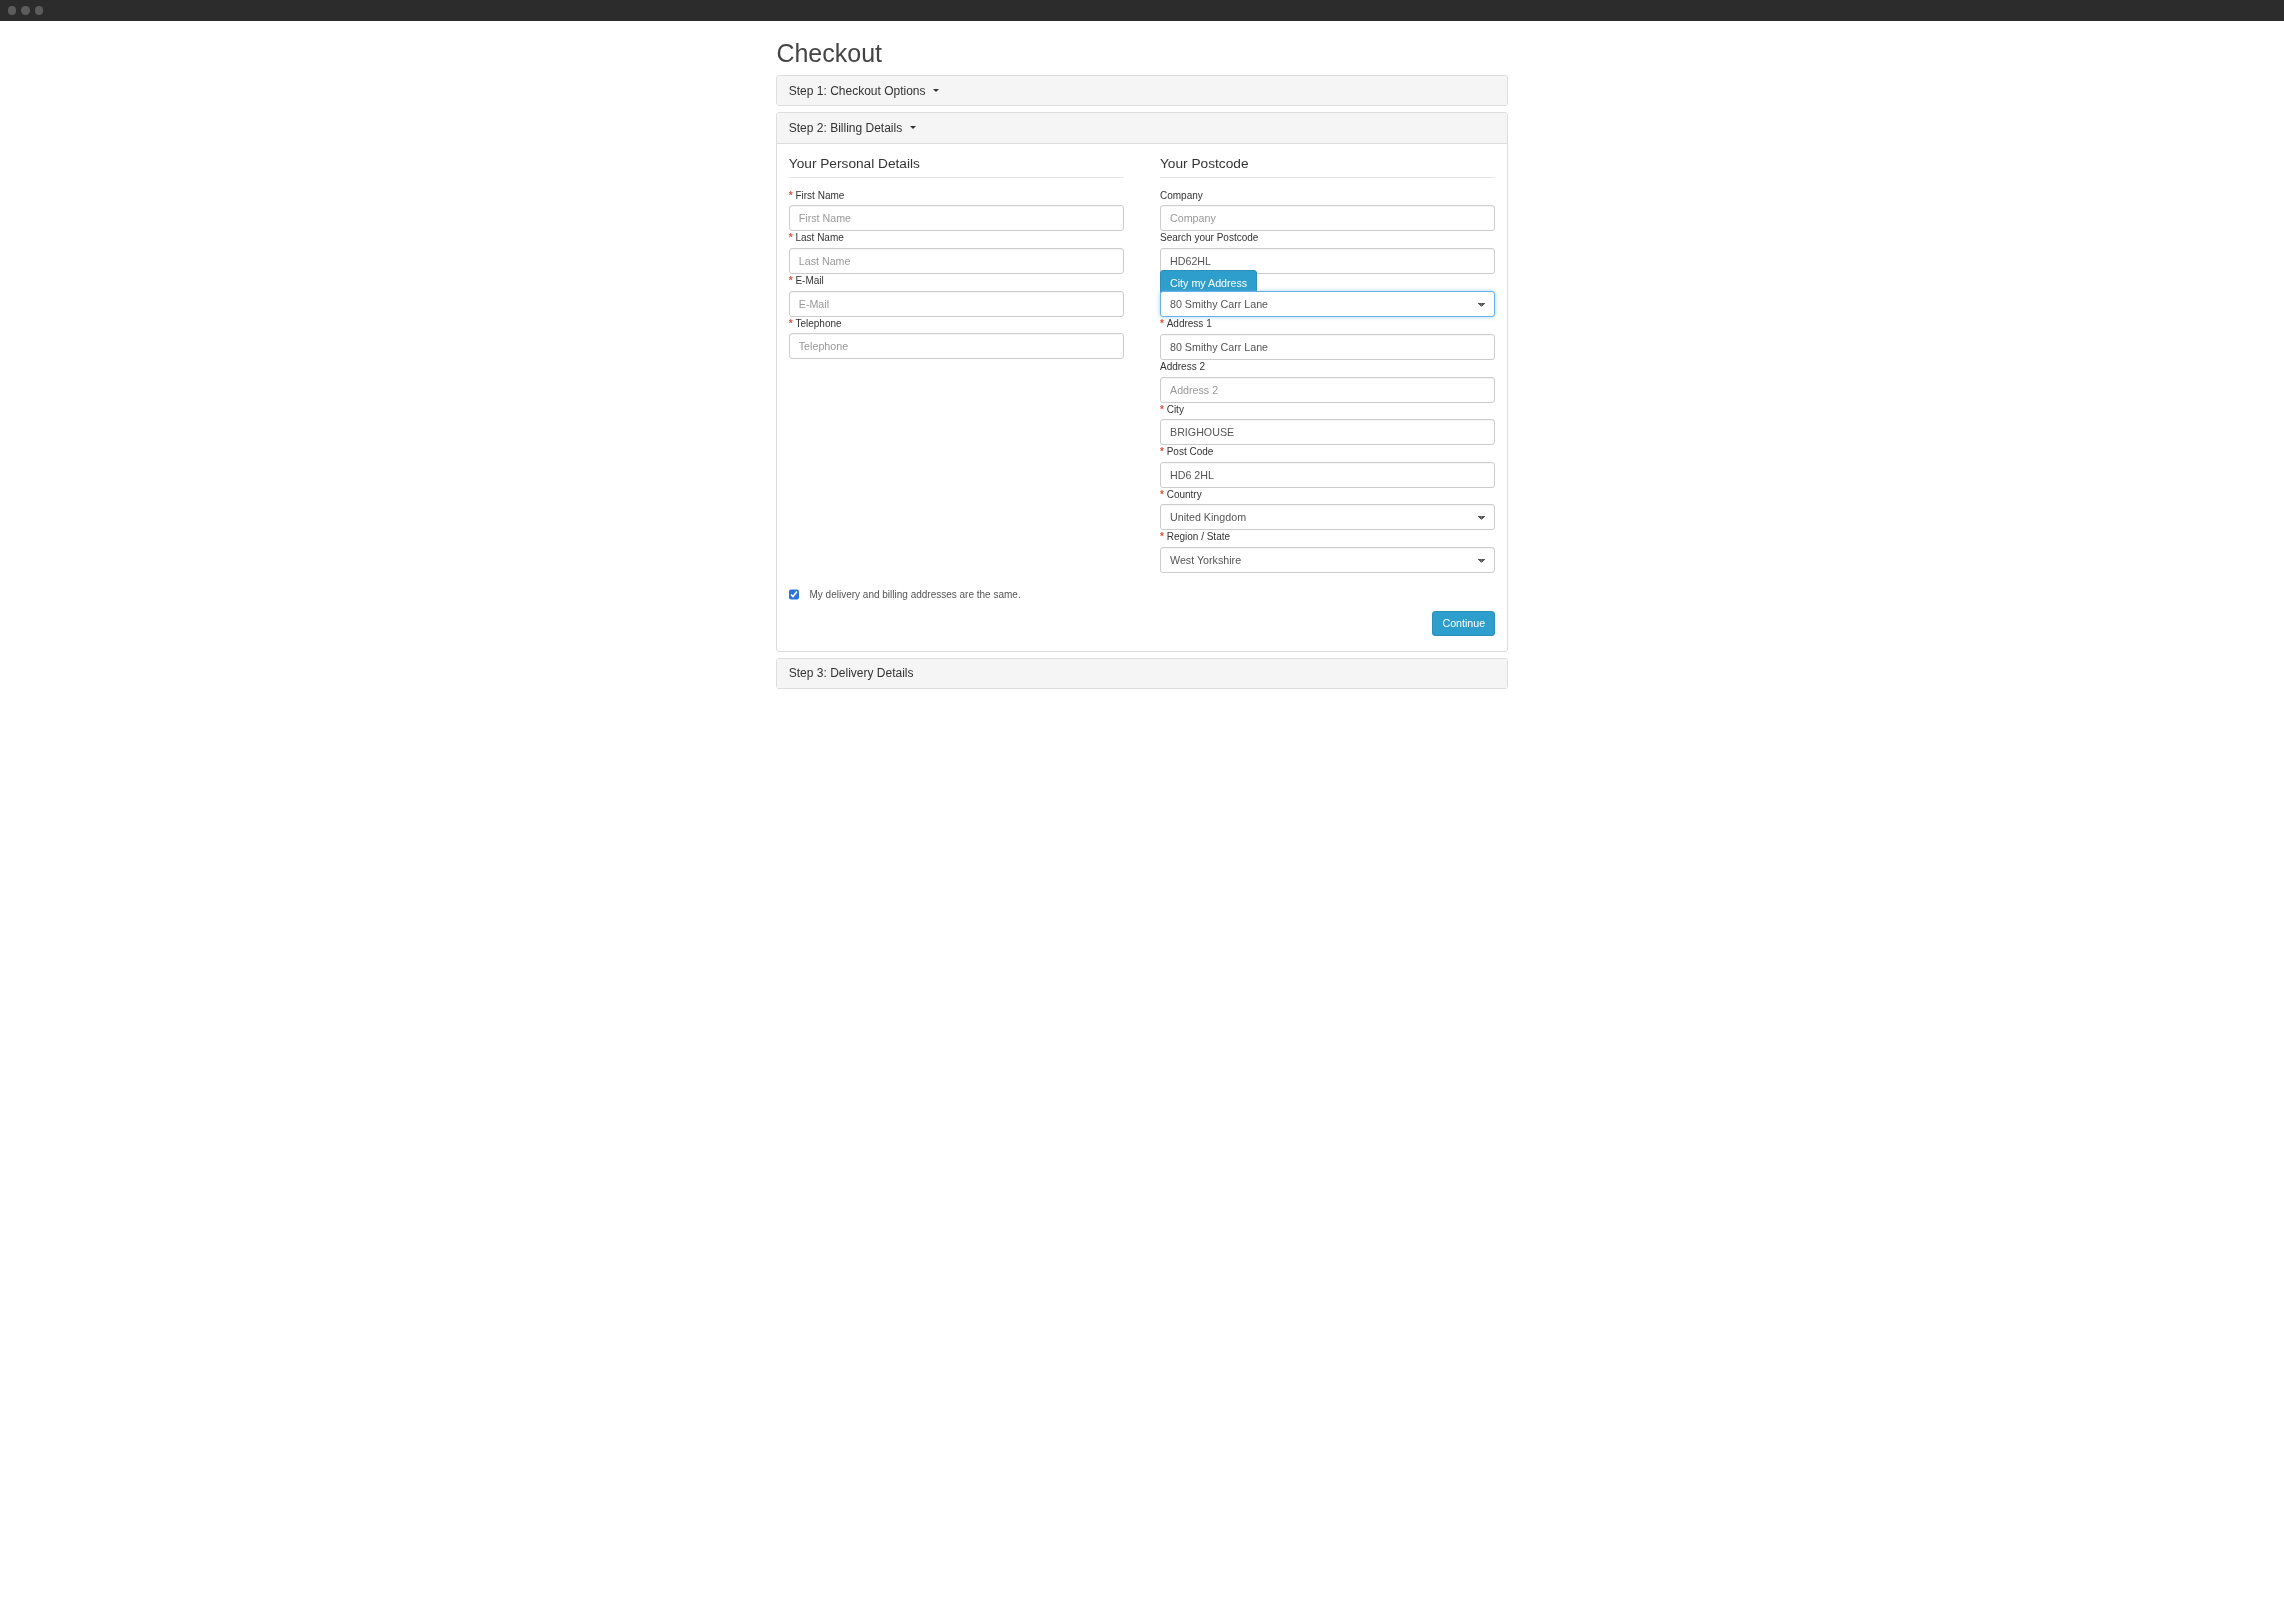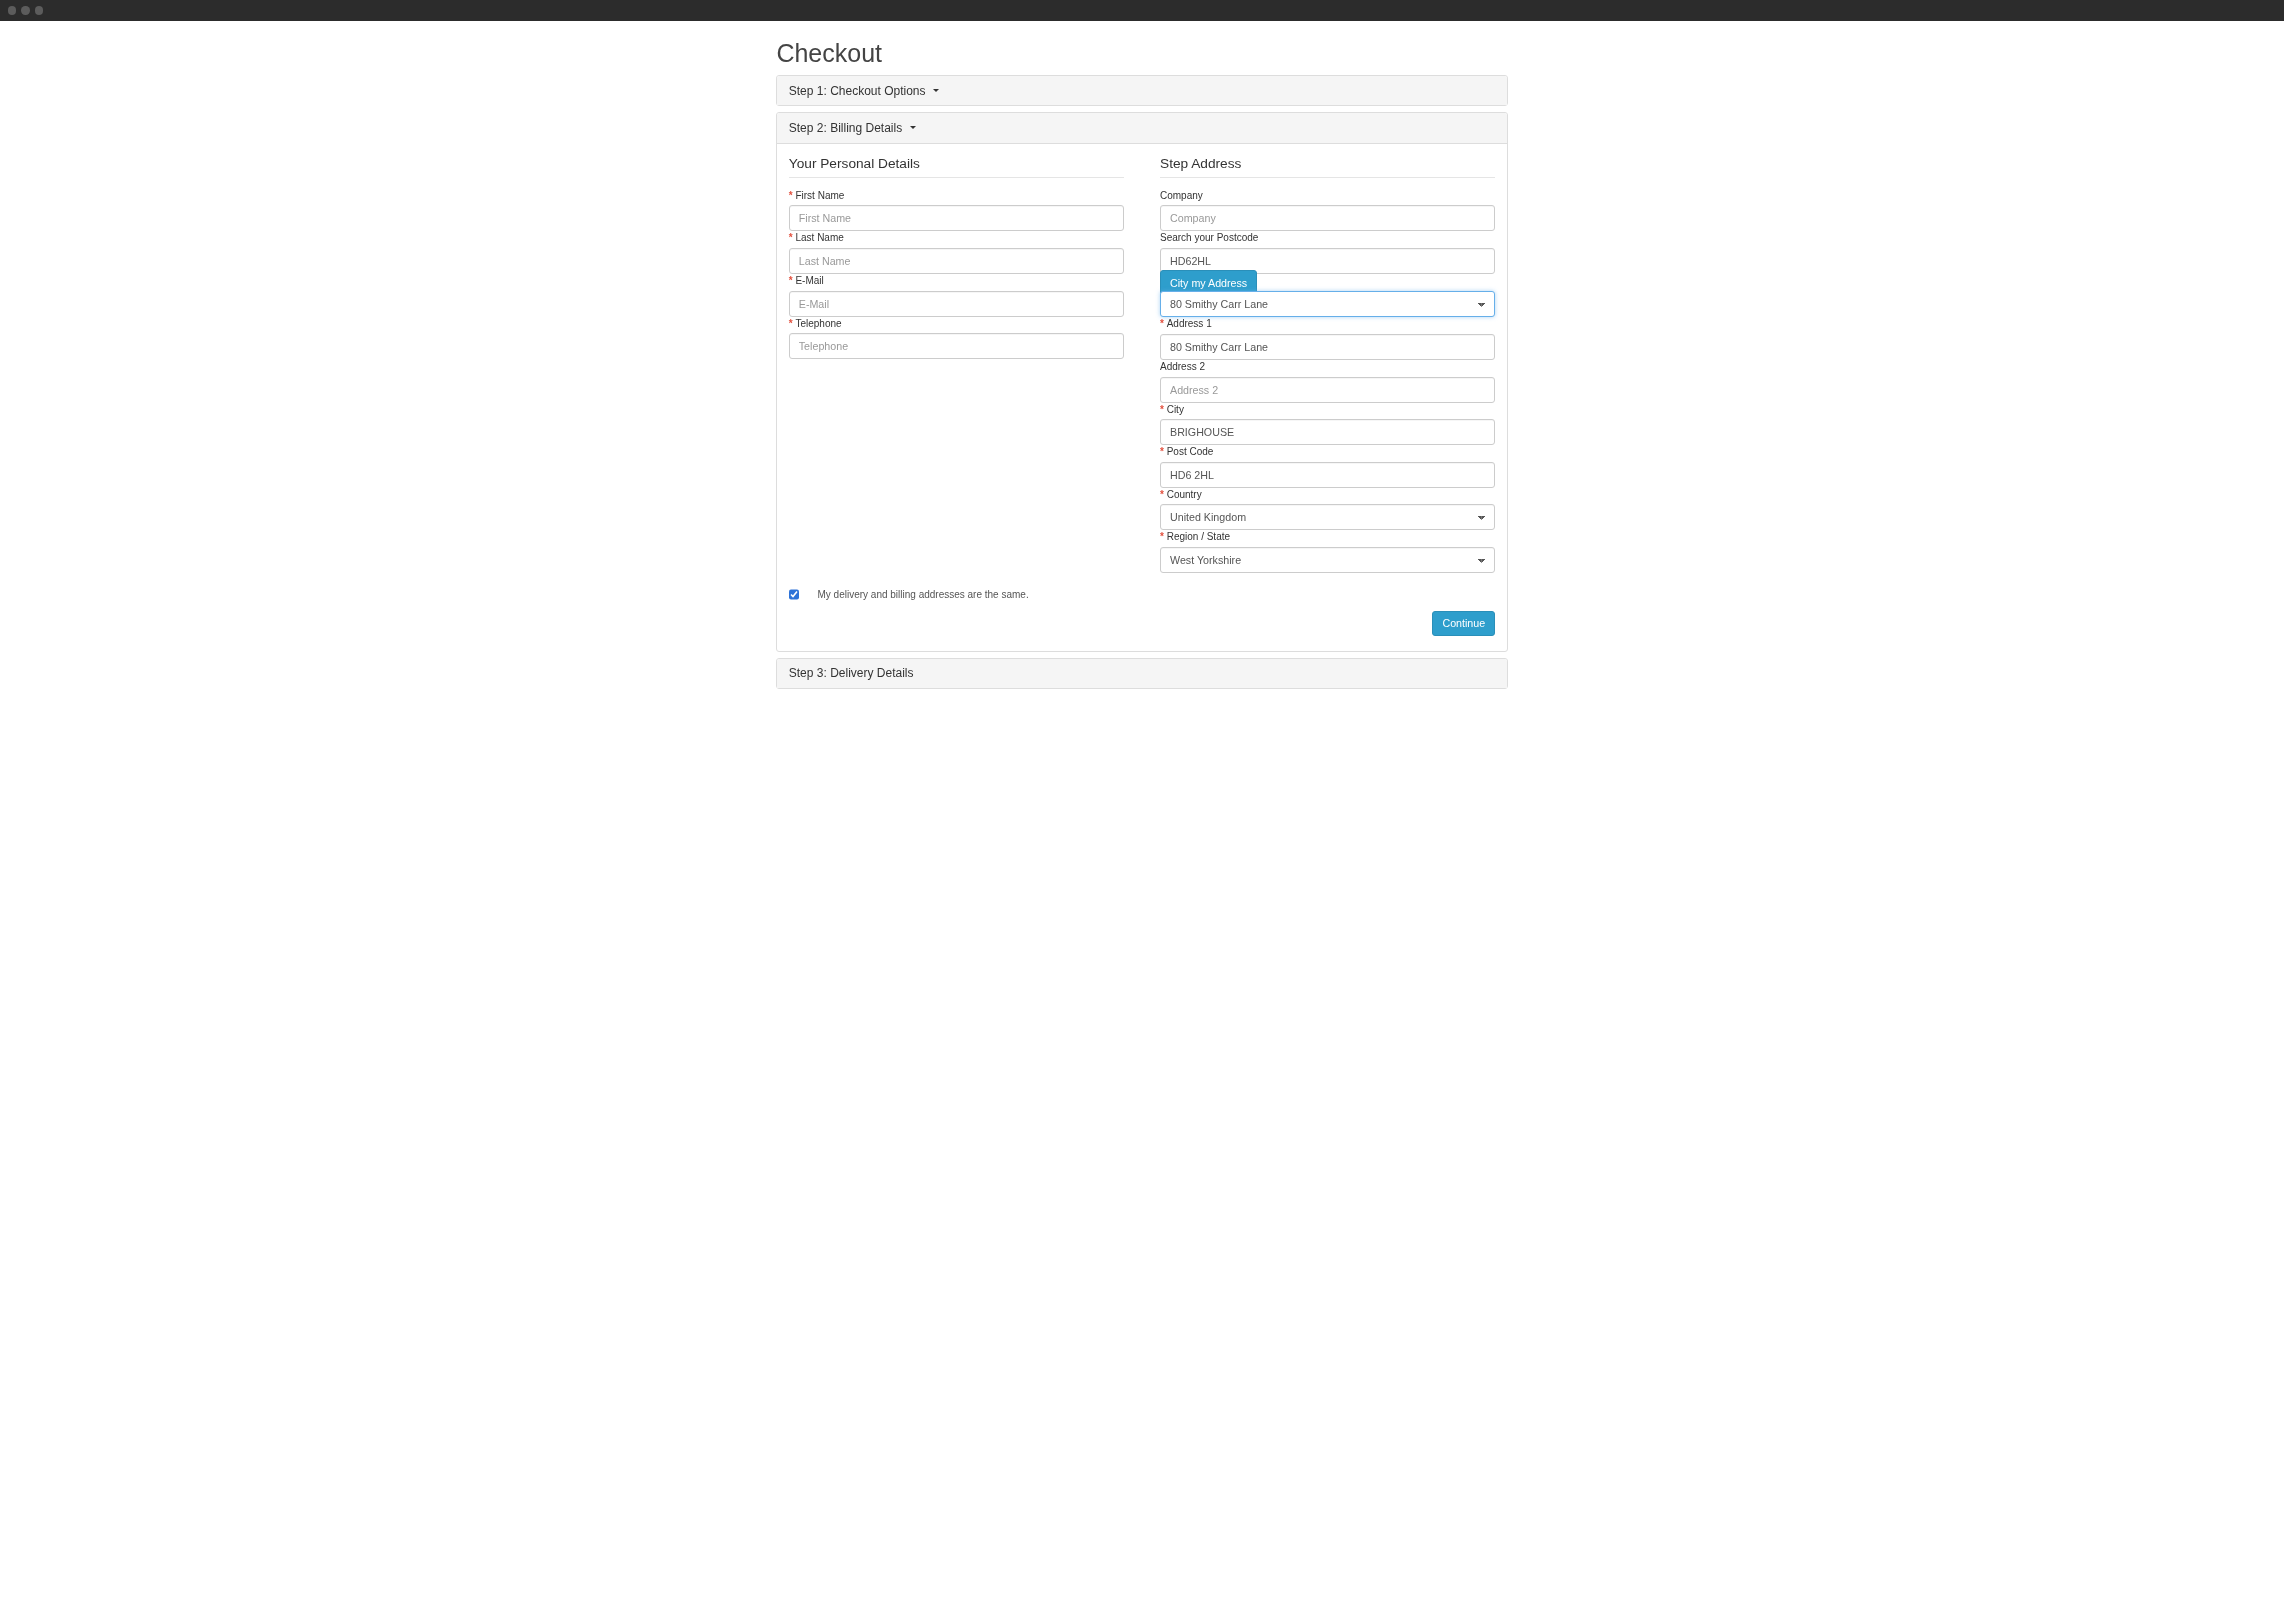--- a/index.html
+++ b/index.html
@@ -131,21 +131,21 @@
   }
   .btn-primary {
     color: #fff;
     background: #2e9ecc;
     border-color: #2a8fb9;
   }
 
   .checkbox-row {
     display: flex;
     align-items: center;
-    gap: 18px;
+    gap: 10px;
     margin: 15px 0 9px;
     font-size: 10px;
     color: #555;
   }
   .checkbox-row input { accent-color: #2e73d8; width:10.7px; height:10.7px; }
 
   .btn-row { text-align: right; margin-top: 11px; }
 
 </style>
 </head>
@@ -197,21 +197,21 @@
 
             <div class="form-group">
               <label class="control-label req">Telephone</label>
               <input type="text" class="form-control" placeholder="Telephone" style="">
             </div>
           </fieldset>
         </div>
 
         <div class="col">
           <fieldset>
-            <legend>Step Address</legend>
+            <legend>Your Postcode</legend>
 
             <div class="form-group">
               <label class="control-label">Company</label>
               <input type="text" class="form-control" placeholder="Company" style="">
             </div>
 
             <div class="form-group">
               <label class="control-label">Search your Postcode</label>
               <input type="text" class="form-control" value="HD62HL" style="">
             </div>

